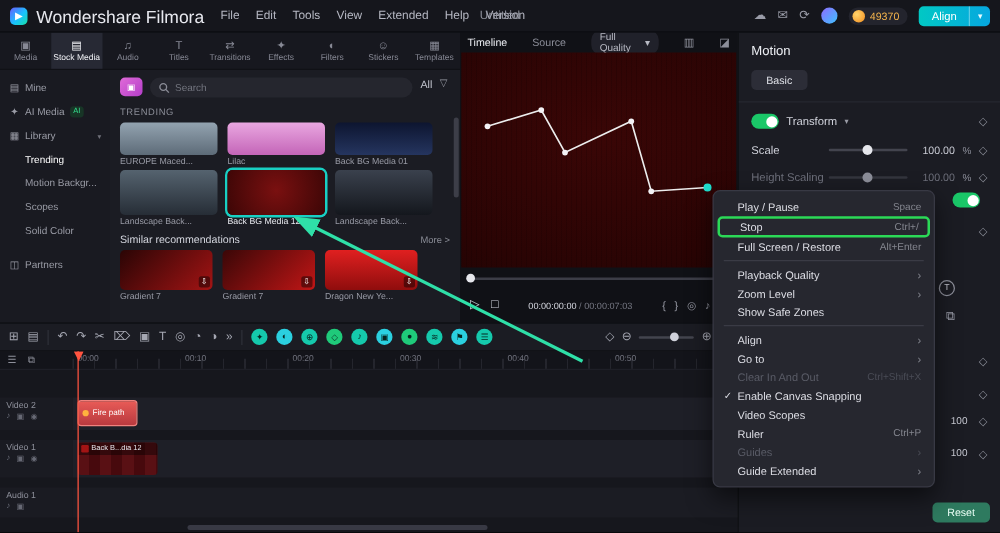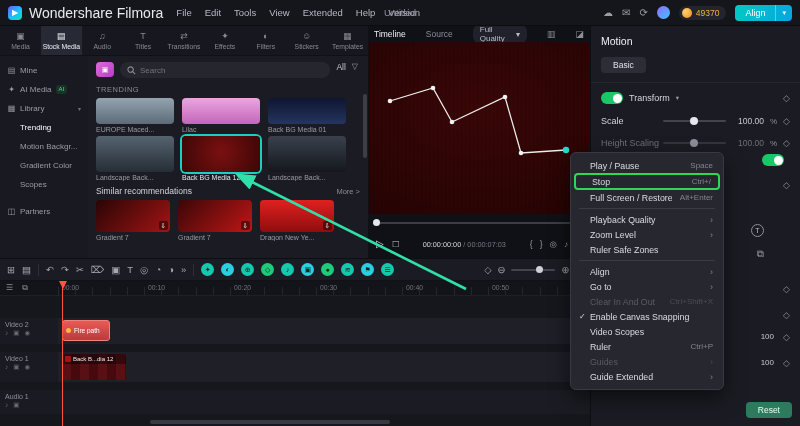--- a/index.html
+++ b/index.html
@@ -149,21 +149,21 @@
   .clip-back{position:absolute;left:4px;top:2px;width:64px;height:26px;background:repeating-linear-gradient(90deg,#591014 0 9px,#47090d 9px 18px);border-radius:3px;overflow:hidden}
   .cb-bar{height:10px;background:rgba(0,0,0,.4);display:flex;align-items:center;gap:2px;padding:0 3px}
   .mini{width:6px;height:6px;border-radius:1px;background:#a31414;flex:none}
   .cb-lab{font-size:6px;color:#e8e9ef;white-space:nowrap;overflow:hidden}
   .playhead{position:absolute;left:62px;top:22px;bottom:0;width:1px;background:#ff5440;z-index:6}
   .ph-head{position:absolute;left:59px;top:22px;width:8px;height:8px;background:#ff5440;clip-path:polygon(0 0,100% 0,50% 100%);z-index:6}
   .tl-vscroll{position:absolute;right:1px;top:42px;width:3px;height:56px;background:#383944;border-radius:2px}
   .tl-hscroll{position:absolute;left:150px;bottom:2px;width:240px;height:4px;background:#383944;border-radius:2px}
 
   
-  .ctx{position:absolute;left:570px;top:152px;width:154px;background:#26272f;border:1px solid #383944;border-radius:6px;padding:5px 0;z-index:30;box-shadow:0 8px 20px rgba(0,0,0,.55)}
+  .ctx{position:absolute;left:570px;top:152px;width:178px;background:#26272f;border:1px solid #383944;border-radius:6px;padding:5px 0;z-index:30;box-shadow:0 8px 20px rgba(0,0,0,.55)}
   .ci{height:15px;display:flex;align-items:center;padding:0 10px 0 8px;font-size:8.8px;color:#dcdde4}
   .gut{width:11px;font-size:8px;color:#dcdde4;flex:none}
   .ci .lab{white-space:nowrap;overflow:hidden}
   .sc{margin-left:auto;font-size:8px;color:#84868f;padding-left:8px;white-space:nowrap}
   .sub{margin-left:auto;font-size:9px;color:#84868f}
   .ci.dim{color:#595b66}.ci.dim .sc,.ci.dim .sub{color:#4a4c56}
   .ci.hl{border:2px solid #2bd957;border-radius:4px;margin:0 3px;padding:0 7px 0 5px;height:17px}
   .cdiv{height:1px;background:#3a3b45;margin:3px 8px}
 
   
@@ -258,24 +258,24 @@
             <span>Library</span>
             <span class="sb-chev">▾</span>
           </div>
         <div class="sb-item child sel">
             <span>Trending</span>
           </div>
         <div class="sb-item child">
             <span>Motion Backgr...</span>
           </div>
         <div class="sb-item child">
-            <span>Gradient Color</span>
+            <span>Scopes</span>
           </div>
         <div class="sb-item child">
-            <span>Scopes</span>
+            <span>Solid Color</span>
           </div>
         <div class="sb-item partners">
             <span class="sb-ico">◫</span>
             <span>Partners</span>
           </div>
       </aside>
       <div class="content">
         <div class="search-row">
           <span class="pink-btn">▣</span>
           <span class="searchbox">
@@ -562,21 +562,21 @@
         <span class="lab">Playback Quality</span>
         <span class="sub">›</span>
       </div>
     <div class="ci">
         <span class="gut"></span>
         <span class="lab">Zoom Level</span>
         <span class="sub">›</span>
       </div>
     <div class="ci">
         <span class="gut"></span>
-        <span class="lab">Ruler Safe Zones</span>
+        <span class="lab">Show Safe Zones</span>
       </div>
     <div class="cdiv"></div>
     <div class="ci">
         <span class="gut"></span>
         <span class="lab">Align</span>
         <span class="sub">›</span>
       </div>
     <div class="ci">
         <span class="gut"></span>
         <span class="lab">Go to</span>

